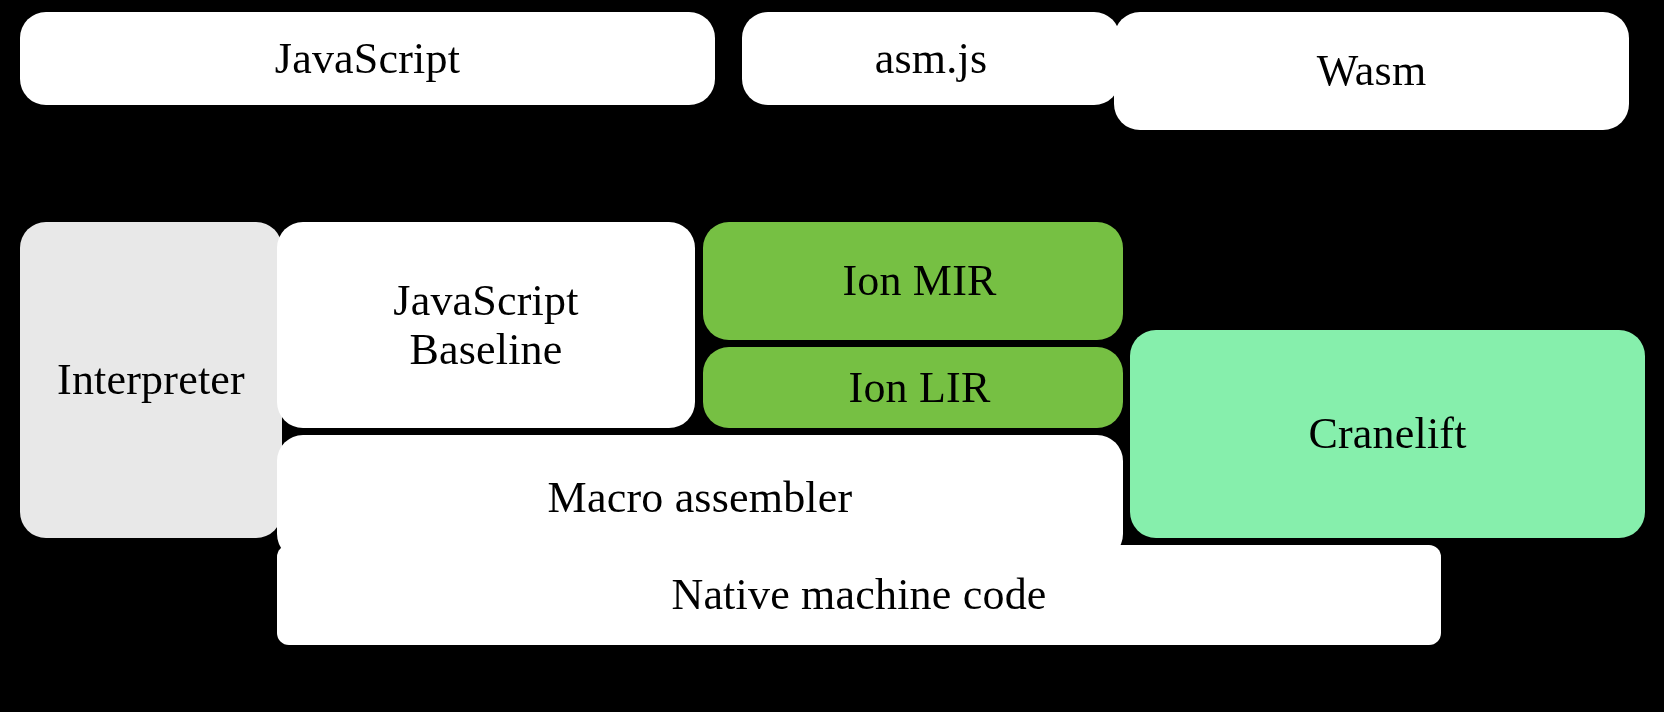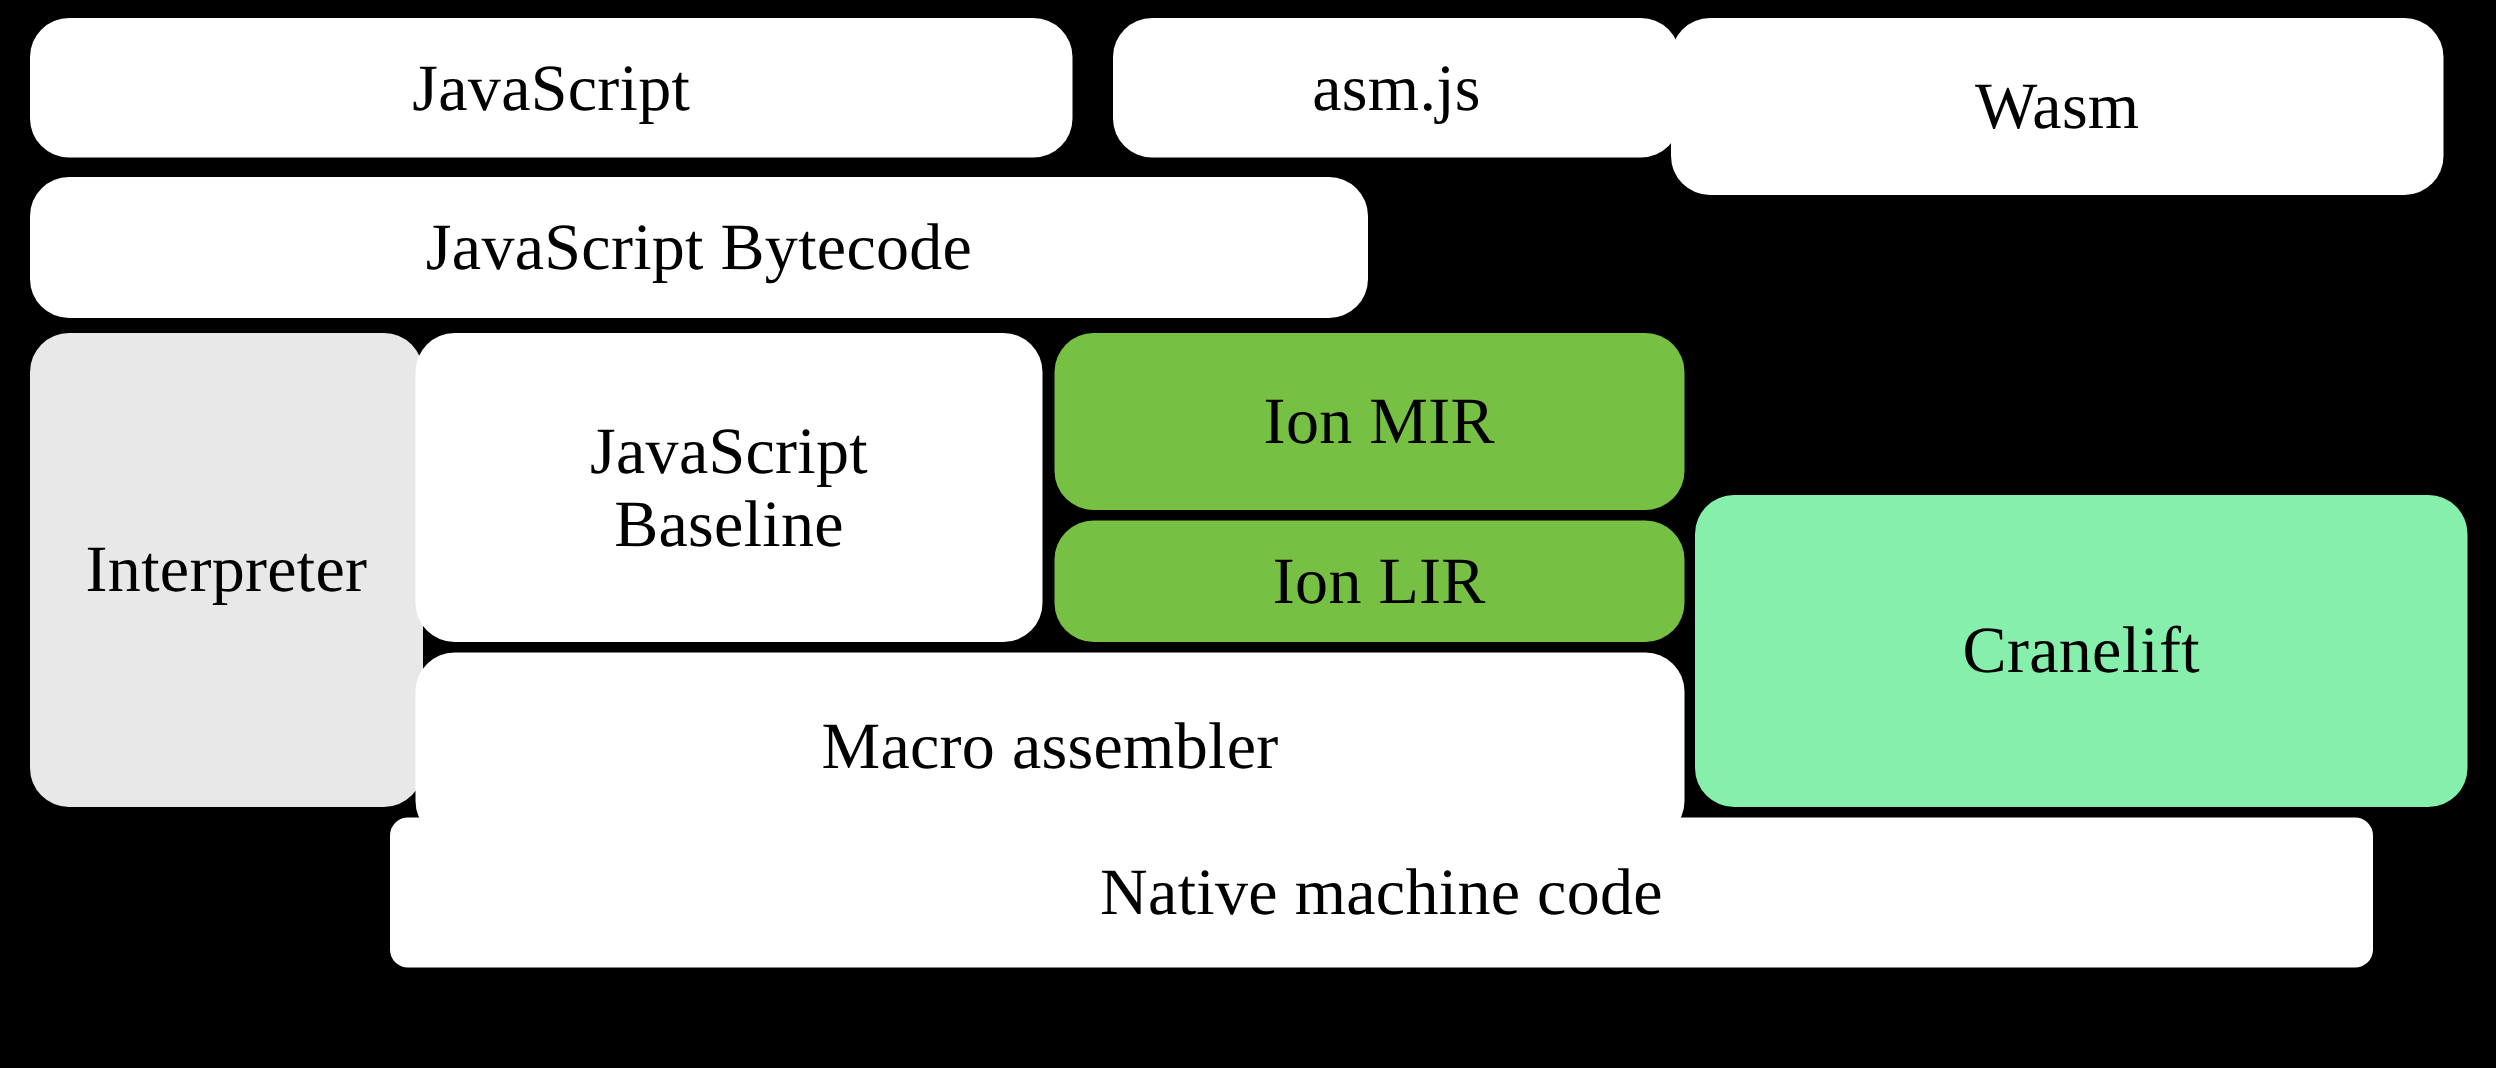--- a/index.html
+++ b/index.html
@@ -50,34 +50,33 @@
 
   
   #box-interpreter       { left: 20px;   top: 222px; width: 262px;  height: 316px; }
   #box-js-baseline       { left: 277px;  top: 222px; width: 418px;  height: 206px; }
   #box-ion-mir           { left: 703px;  top: 222px; width: 420px;  height: 118px; }
   #box-ion-lir           { left: 703px;  top: 347px; width: 420px;  height: 81px; border-radius: 26px;  }
   #box-macro-assembler   { left: 277px;  top: 435px; width: 846px;  height: 125px; }
   #box-cranelift         { left: 1130px; top: 330px; width: 515px;  height: 208px; }
 
   
-  #box-native-code       { left: 260px;  top: 545px; width: 1322px; height: 100px; border-radius: 12px; }
+  #box-native-code       { left: 277px;  top: 545px; width: 1164px; height: 100px; border-radius: 12px; }
 </style>
 </head>
 <body>
 
 <div id="stage">
 
   <div class="box" id="box-javascript">JavaScript</div>
 
   <div class="box" id="box-asmjs">asm.js</div>
 
   <div class="box" id="box-wasm">Wasm</div>
 
-  <div class="box" id="box-js-bytecode">JavaScript Bytecode</div>
 
 
   <div class="box gray" id="box-interpreter">Interpreter</div>
 
   <div class="box" id="box-js-baseline">JavaScript
 Baseline</div>
 
   <div class="box green" id="box-ion-mir">Ion MIR</div>
 
   <div class="box green" id="box-ion-lir">Ion LIR</div>

